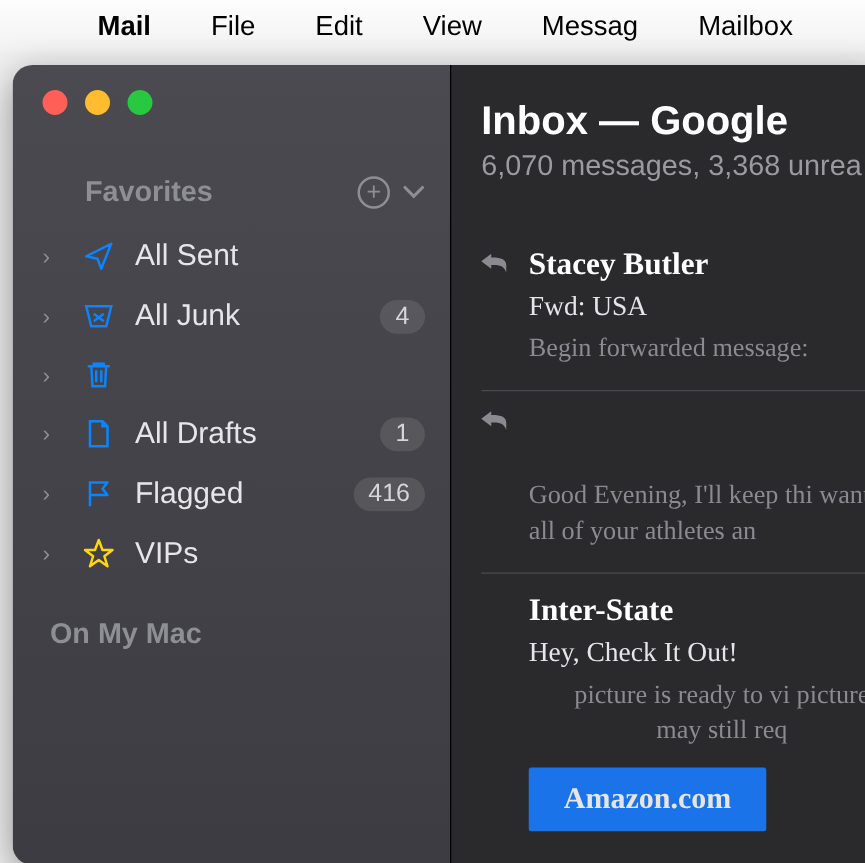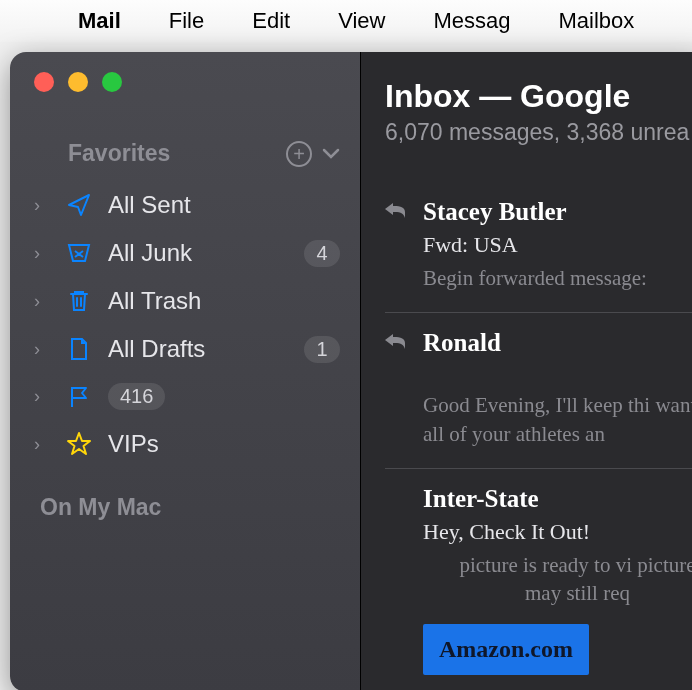--- a/index.html
+++ b/index.html
@@ -148,25 +148,25 @@
       margin-bottom: 6px;
     }
     .reply-icon { color: #8a8a90; font-size: 20px; width: 24px; }
     .sender { font-size: 25px; font-weight: 700; color: #fff; font-family: Georgia, serif; }
     .subject { font-size: 22px; color: #e6e6ea; padding-left: 38px; margin-bottom: 6px; font-family: Georgia, serif; }
     .preview { font-size: 21px; color: #8a8a90; padding-left: 38px; font-family: Georgia, serif; line-height: 1.35; }
     .cta-button {
       margin-left: 38px;
       margin-top: 16px;
       background: #1a73e8;
-      color: #0f172a;
+      color: #e5e5e5;
       font-size: 24px;
       font-weight: 700;
       font-family: Georgia, serif;
-      padding: 12px 16px;
+      padding: 12px 28px;
       border-radius: 2px;
       display: inline-block;
     }
     svg { display: block; }
   </style>
 </head>
 <body>
 
 <div class="menubar">
   <span class="apple"></span>
@@ -221,41 +221,41 @@
       <span class="badge">4</span>
     </div>
 
     <div class="sb-item">
       <span class="disclosure">›</span>
       <span class="icon">
         <svg width="26" height="26" viewBox="0 0 26 26">
             <path d="M5 6 H21 M9 6 V4 H17 V6 M7 6 L8 22 H18 L19 6 M11 10 V18 M15 10 V18" fill="none" stroke="#0a84ff" stroke-width="2" stroke-linecap="round"></path>
           </svg>
       </span>
-      <span class="label">All Trash</span>
     </div>
 
     <div class="sb-item">
       <span class="disclosure">›</span>
       <span class="icon">
         <svg width="26" height="26" viewBox="0 0 26 26">
             <path d="M6 3 H16 L20 7 V23 H6 Z M16 3 V7 H20" fill="none" stroke="#0a84ff" stroke-width="2"></path>
           </svg>
       </span>
       <span class="label">All Drafts</span>
       <span class="badge">1</span>
     </div>
 
     <div class="sb-item">
       <span class="disclosure">›</span>
       <span class="icon">
         <svg width="26" height="26" viewBox="0 0 26 26">
             <path d="M6 3 V23 M6 4 H20 L16 9 L20 14 H6" fill="none" stroke="#0a84ff" stroke-width="2" stroke-linejoin="round"></path>
           </svg>
       </span>
+      <span class="label">Flagged</span>
       <span class="badge">416</span>
     </div>
 
     <div class="sb-item">
       <span class="disclosure">›</span>
       <span class="icon">
         <svg width="26" height="26" viewBox="0 0 26 26">
             <path d="M13 2 L16 10 L24 10 L17.5 15 L20 23 L13 18 L6 23 L8.5 15 L2 10 L10 10 Z" fill="none" stroke="#ffd60a" stroke-width="2" stroke-linejoin="round"></path>
           </svg>
       </span>
@@ -282,21 +282,20 @@
       <div class="preview">Begin forwarded message:</div>
     </div>
 
     <div class="msg">
       <div class="row1">
         <span class="reply-icon">
           <svg width="22" height="18" viewBox="0 0 22 18">
               <path d="M2 9 C2 3 10 3 14 3 L14 0 L22 6 L14 12 L14 9 C8 9 4 9 2 15 Z" fill="#8a8a90" transform="scale(-1,1) translate(-22,0)"></path>
             </svg>
         </span>
-        <span class="sender">Ronald</span>
       </div>
       <div class="subject" style="min-height:22px"></div>
       <div class="preview">Good Evening, I'll keep thi want all of your athletes an</div>
     </div>
 
     <div class="msg">
       <div class="row1">
         <span class="reply-icon"></span>
         <span class="sender">Inter-State</span>
       </div>

